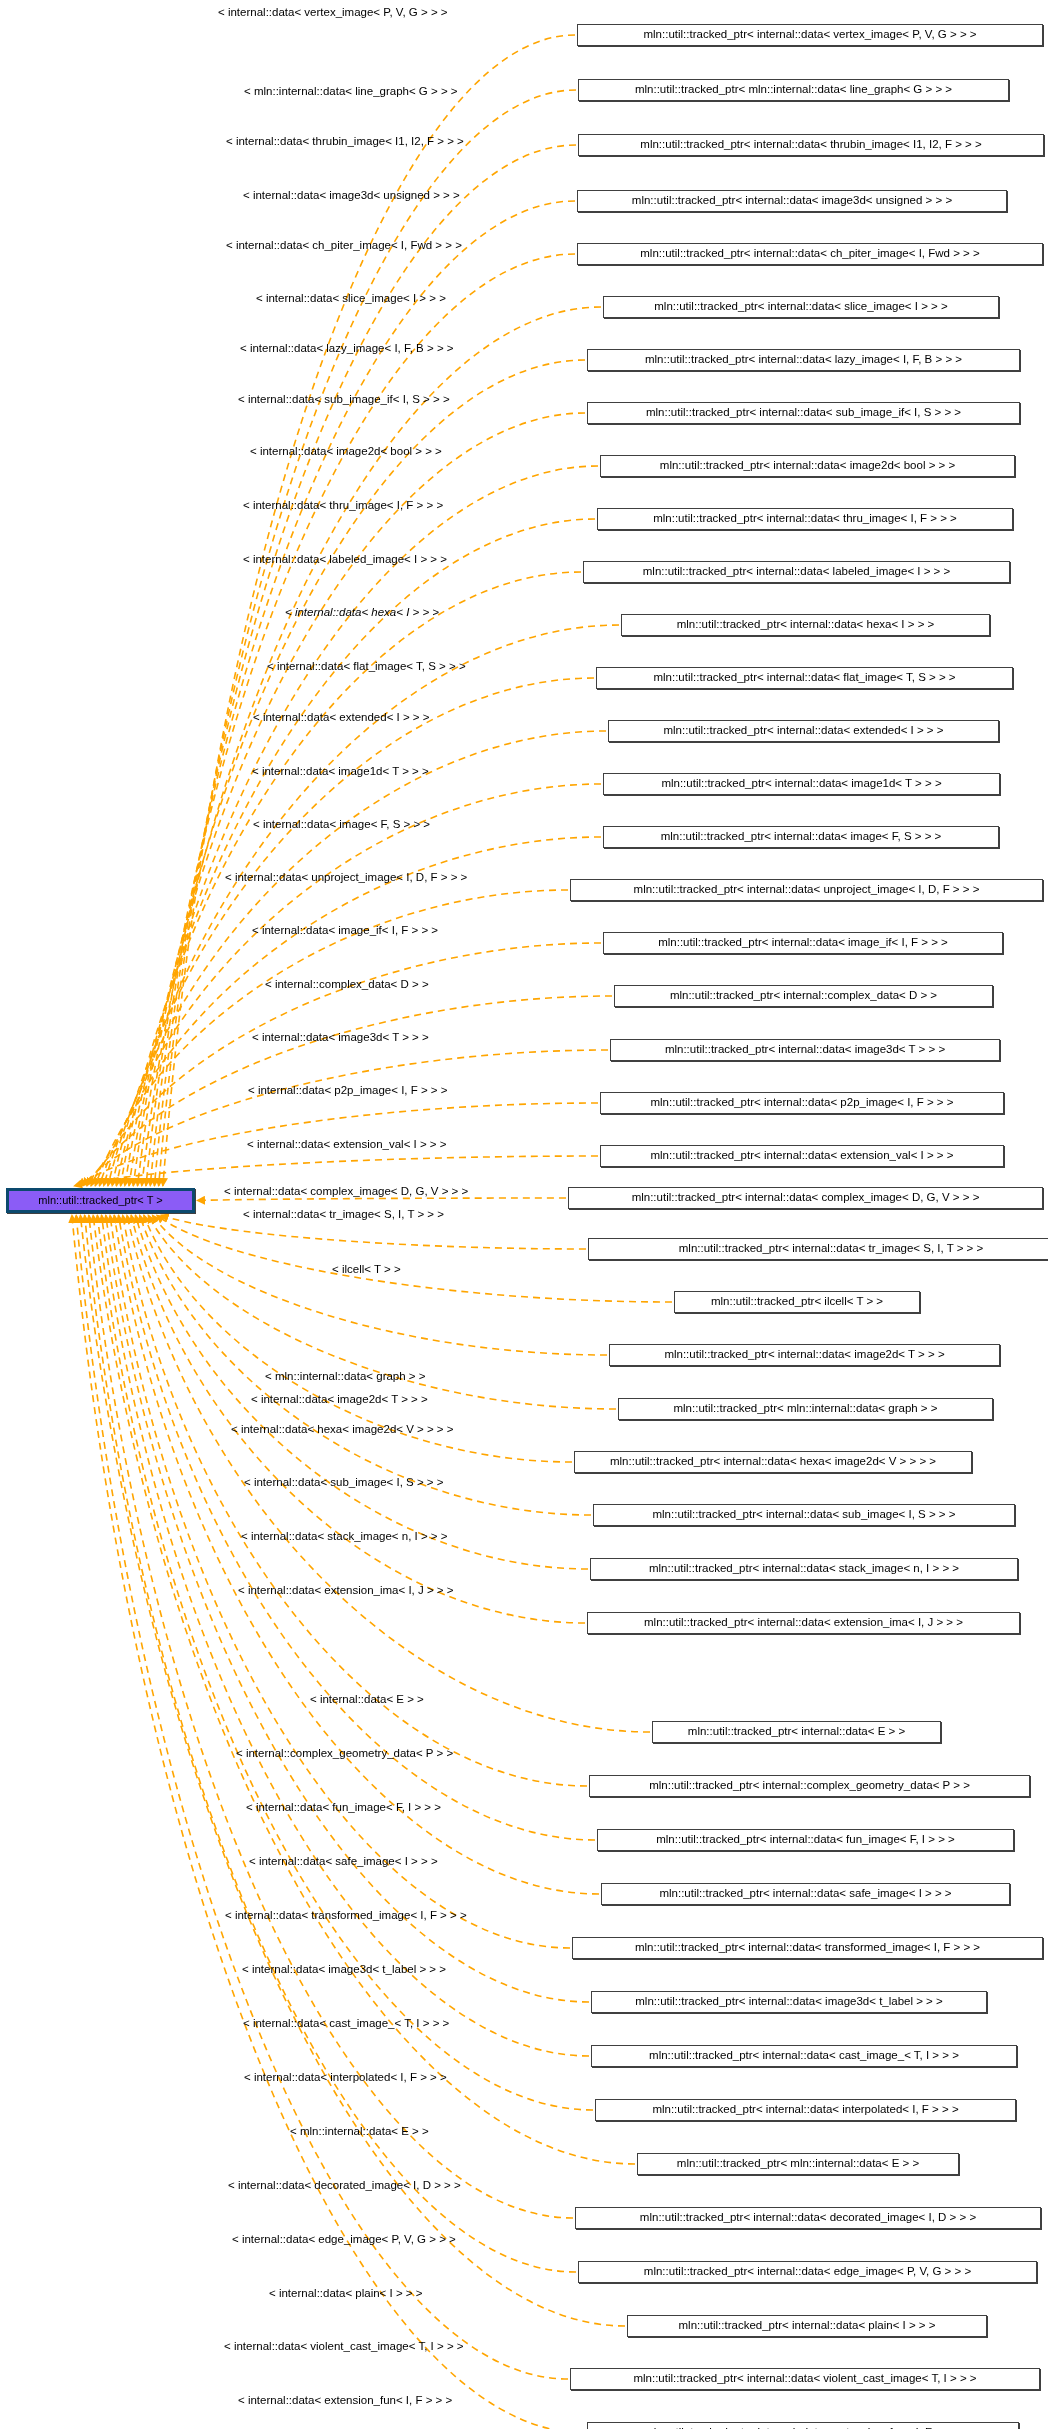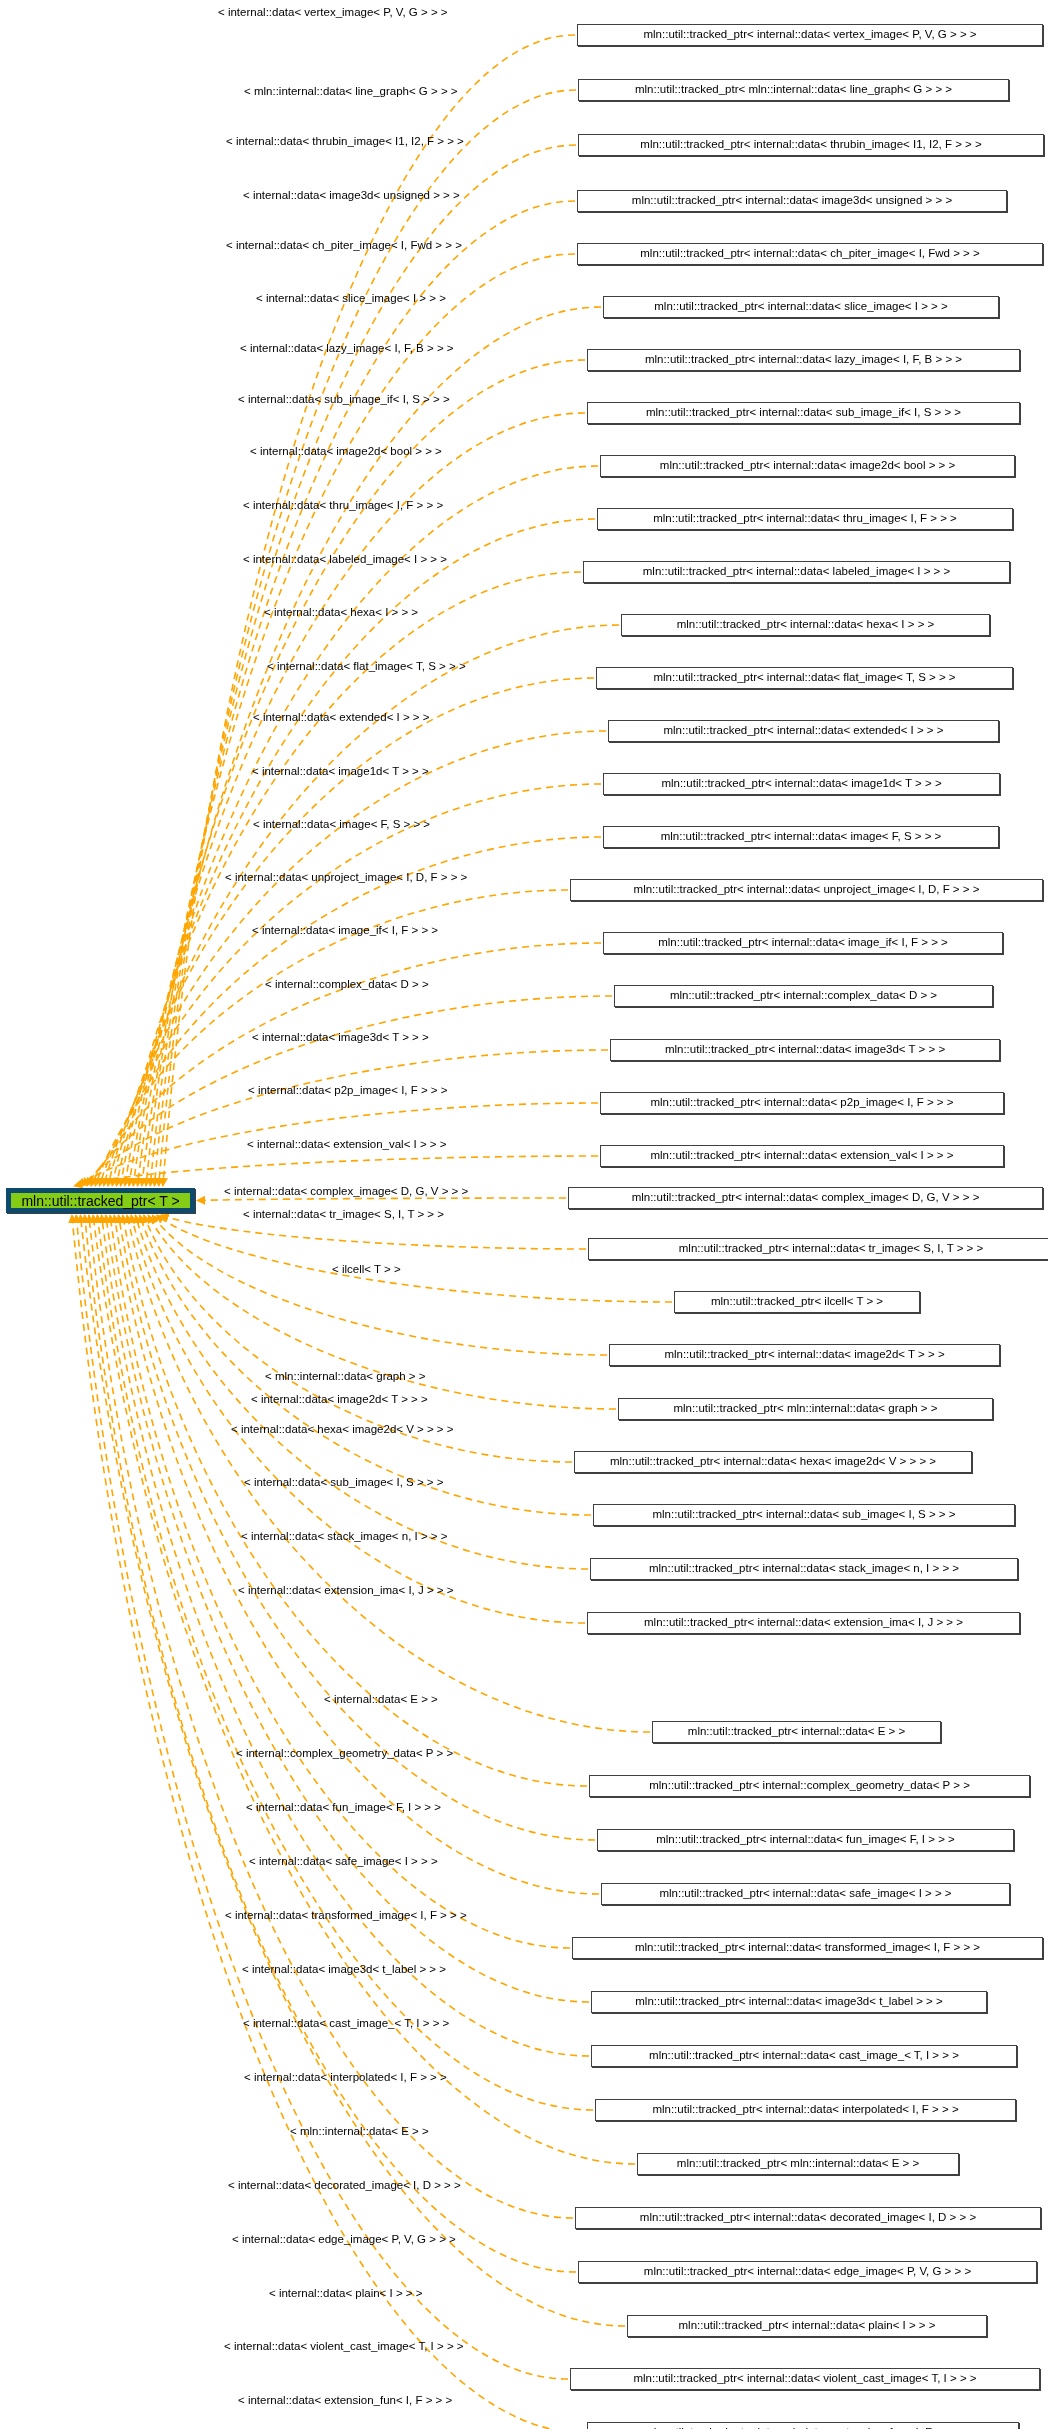--- a/index.html
+++ b/index.html
@@ -36,23 +36,23 @@
     line-height: 1;
     white-space: nowrap;
     display: flex;
     align-items: center;
     justify-content: center;
     padding: 0 7px;
     height: 22px;
     color: #000000;
   }
   .node.root {
-    background: #84cc16;
-    border: 5px solid #0c4a6e;
-    font-size: 14px;
+    background: #8b5cf6;
+    border: 3px solid #0c4a6e;
+    font-size: 11px;
     height: 25px;
   }
   .edge-label {
     position: absolute;
     font-size: 11.5px;
     line-height: 1;
     white-space: nowrap;
     color: #000000;
     transform: translateY(-50%);
   }
@@ -122,41 +122,41 @@
       <div class="edge-label" style="left: 244px; top: 92px;">&lt; mln::internal::data&lt; line_graph&lt; G &gt; &gt; &gt;</div>
       <div class="edge-label" style="left: 226px; top: 142px;">&lt; internal::data&lt; thrubin_image&lt; I1, I2, F &gt; &gt; &gt;</div>
       <div class="edge-label" style="left: 243px; top: 196px;">&lt; internal::data&lt; image3d&lt; unsigned &gt; &gt; &gt;</div>
       <div class="edge-label" style="left: 226px; top: 246px;">&lt; internal::data&lt; ch_piter_image&lt; I, Fwd &gt; &gt; &gt;</div>
       <div class="edge-label" style="left: 256px; top: 299px;">&lt; internal::data&lt; slice_image&lt; I &gt; &gt; &gt;</div>
       <div class="edge-label" style="left: 240px; top: 349px;">&lt; internal::data&lt; lazy_image&lt; I, F, B &gt; &gt; &gt;</div>
       <div class="edge-label" style="left: 238px; top: 400px;">&lt; internal::data&lt; sub_image_if&lt; I, S &gt; &gt; &gt;</div>
       <div class="edge-label" style="left: 250px; top: 452px;">&lt; internal::data&lt; image2d&lt; bool &gt; &gt; &gt;</div>
       <div class="edge-label" style="left: 243px; top: 506px;">&lt; internal::data&lt; thru_image&lt; I, F &gt; &gt; &gt;</div>
       <div class="edge-label" style="left: 243px; top: 560px;">&lt; internal::data&lt; labeled_image&lt; I &gt; &gt; &gt;</div>
-      <div class="edge-label" style="left: 264px; top: 613px;">&lt; internal::data&lt; hexa&lt; I &gt; &gt; &gt;</div>
+      <div class="edge-label" style="left: 285px; top: 613px; font-style: italic;">&lt; internal::data&lt; hexa&lt; I &gt; &gt; &gt;</div>
       <div class="edge-label" style="left: 244px; top: 667px; padding-left: 23px;">&lt; internal::data&lt; flat_image&lt; T, S &gt; &gt; &gt;</div>
       <div class="edge-label" style="left: 253px; top: 718px;">&lt; internal::data&lt; extended&lt; I &gt; &gt; &gt;</div>
       <div class="edge-label" style="left: 252px; top: 772px;">&lt; internal::data&lt; image1d&lt; T &gt; &gt; &gt;</div>
       <div class="edge-label" style="left: 253px; top: 825px;">&lt; internal::data&lt; image&lt; F, S &gt; &gt; &gt;</div>
       <div class="edge-label" style="left: 225px; top: 878px;">&lt; internal::data&lt; unproject_image&lt; I, D, F &gt; &gt; &gt;</div>
       <div class="edge-label" style="left: 252px; top: 931px;">&lt; internal::data&lt; image_if&lt; I, F &gt; &gt; &gt;</div>
       <div class="edge-label" style="left: 265px; top: 985px;">&lt; internal::complex_data&lt; D &gt; &gt;</div>
       <div class="edge-label" style="left: 252px; top: 1038px;">&lt; internal::data&lt; image3d&lt; T &gt; &gt; &gt;</div>
       <div class="edge-label" style="left: 248px; top: 1091px;">&lt; internal::data&lt; p2p_image&lt; I, F &gt; &gt; &gt;</div>
       <div class="edge-label" style="left: 247px; top: 1145px;">&lt; internal::data&lt; extension_val&lt; I &gt; &gt; &gt;</div>
       <div class="edge-label" style="left: 224px; top: 1192px;">&lt; internal::data&lt; complex_image&lt; D, G, V &gt; &gt; &gt;</div>
       <div class="edge-label" style="left: 243px; top: 1215px;">&lt; internal::data&lt; tr_image&lt; S, I, T &gt; &gt; &gt;</div>
       <div class="edge-label" style="left: 332px; top: 1270px;">&lt; ilcell&lt; T &gt; &gt;</div>
       <div class="edge-label" style="left: 251px; top: 1400px;">&lt; internal::data&lt; image2d&lt; T &gt; &gt; &gt;</div>
       <div class="edge-label" style="left: 265px; top: 1377px;">&lt; mln::internal::data&lt; graph &gt; &gt;</div>
       <div class="edge-label" style="left: 231px; top: 1430px;">&lt; internal::data&lt; hexa&lt; image2d&lt; V &gt; &gt; &gt; &gt;</div>
       <div class="edge-label" style="left: 244px; top: 1483px;">&lt; internal::data&lt; sub_image&lt; I, S &gt; &gt; &gt;</div>
       <div class="edge-label" style="left: 241px; top: 1537px;">&lt; internal::data&lt; stack_image&lt; n, I &gt; &gt; &gt;</div>
       <div class="edge-label" style="left: 238px; top: 1591px;">&lt; internal::data&lt; extension_ima&lt; I, J &gt; &gt; &gt;</div>
-      <div class="edge-label" style="left: 324px; top: 1700px; text-align: right;">&lt; internal::data&lt; E &gt; &gt;</div>
+      <div class="edge-label" style="left: 310px; top: 1700px; text-align: right;">&lt; internal::data&lt; E &gt; &gt;</div>
       <div class="edge-label" style="left: 236px; top: 1754px;">&lt; internal::complex_geometry_data&lt; P &gt; &gt;</div>
       <div class="edge-label" style="left: 246px; top: 1808px;">&lt; internal::data&lt; fun_image&lt; F, I &gt; &gt; &gt;</div>
       <div class="edge-label" style="left: 249px; top: 1862px;">&lt; internal::data&lt; safe_image&lt; I &gt; &gt; &gt;</div>
       <div class="edge-label" style="left: 225px; top: 1916px;">&lt; internal::data&lt; transformed_image&lt; I, F &gt; &gt; &gt;</div>
       <div class="edge-label" style="left: 242px; top: 1970px;">&lt; internal::data&lt; image3d&lt; t_label &gt; &gt; &gt;</div>
       <div class="edge-label" style="left: 243px; top: 2024px;">&lt; internal::data&lt; cast_image_&lt; T, I &gt; &gt; &gt;</div>
       <div class="edge-label" style="left: 244px; top: 2078px;">&lt; internal::data&lt; interpolated&lt; I, F &gt; &gt; &gt;</div>
       <div class="edge-label" style="left: 290px; top: 2132px;">&lt; mln::internal::data&lt; E &gt; &gt;</div>
       <div class="edge-label" style="left: 228px; top: 2186px;">&lt; internal::data&lt; decorated_image&lt; I, D &gt; &gt; &gt;</div>
       <div class="edge-label" style="left: 232px; top: 2240px;">&lt; internal::data&lt; edge_image&lt; P, V, G &gt; &gt; &gt;</div>

